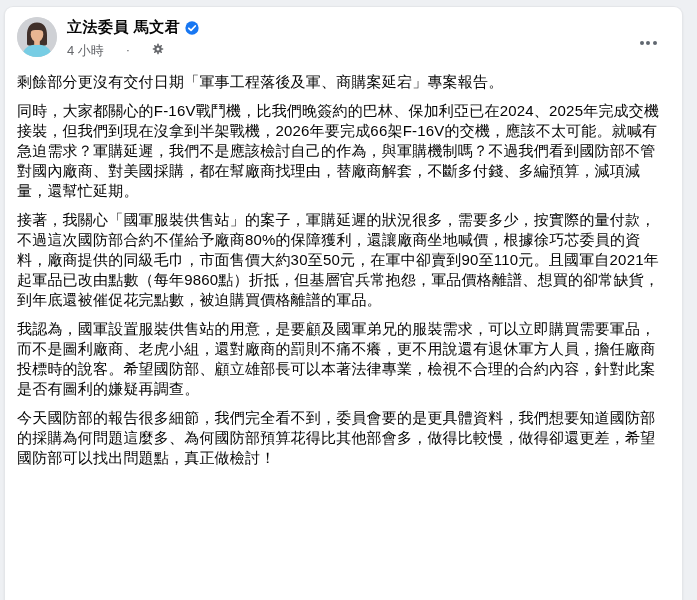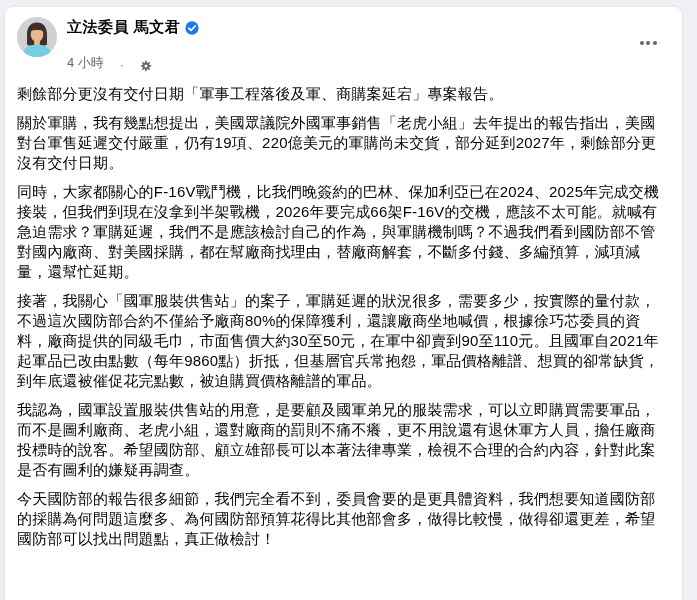--- a/index.html
+++ b/index.html
@@ -39,23 +39,23 @@
   .author-name {
     font-size: 15px;
     font-weight: bold;
     color: #050505;
     cursor: pointer;
     letter-spacing: 0.5px;
   }
   .verified-badge { display: inline-flex; margin-top: 1px; }
   .meta-row {
     display: flex;
-    align-items: flex-end;
-    gap: 16px;
-    margin-top: 17px;
+    align-items: flex-start;
+    gap: 22px;
+    margin-top: 5px;
     font-size: 13px;
     color: #65676b;
   }
   .meta-timestamp { cursor: pointer; }
   .meta-sep { color: #65676b; }
   .privacy-icon { display: inline-flex; margin-top: 1px; }
   .more-btn {
     position: absolute;
     right: 18px; top: 22px;
     width: 32px; height: 28px;
@@ -128,20 +128,19 @@
 
     <div class="more-btn">
       <span class="dot"></span>
       <span class="dot"></span>
       <span class="dot"></span>
     </div>
   </div>
 
   <div class="post-body">
     <p>剩餘部分更沒有交付日期「軍事工程落後及軍、商購案延宕」專案報告。</p>
-    <p>關於軍購，我有幾點想提出，美國眾議院外國軍事銷售「老虎小組」去年提出的報告指出，美國對台軍售延遲交付嚴重，仍有19項、220億美元的軍購尚未交貨，部分延到2027年，剩餘部分更沒有交付日期。</p>
     <p>同時，大家都關心的F-16V戰鬥機，比我們晚簽約的巴林、保加利亞已在2024、2025年完成交機接裝，但我們到現在沒拿到半架戰機，2026年要完成66架F-16V的交機，應該不太可能。就喊有急迫需求？軍購延遲，我們不是應該檢討自己的作為，與軍購機制嗎？不過我們看到國防部不管對國內廠商、對美國採購，都在幫廠商找理由，替廠商解套，不斷多付錢、多編預算，減項減量，還幫忙延期。</p>
     <p>接著，我關心「國軍服裝供售站」的案子，軍購延遲的狀況很多，需要多少，按實際的量付款，不過這次國防部合約不僅給予廠商80%的保障獲利，還讓廠商坐地喊價，根據徐巧芯委員的資料，廠商提供的同級毛巾，市面售價大約30至50元，在軍中卻賣到90至110元。且國軍自2021年起軍品已改由點數（每年9860點）折抵，但基層官兵常抱怨，軍品價格離譜、想買的卻常缺貨，到年底還被催促花完點數，被迫購買價格離譜的軍品。</p>
     <p>我認為，國軍設置服裝供售站的用意，是要顧及國軍弟兄的服裝需求，可以立即購買需要軍品，而不是圖利廠商、老虎小組，還對廠商的罰則不痛不癢，更不用說還有退休軍方人員，擔任廠商投標時的說客。希望國防部、顧立雄部長可以本著法律專業，檢視不合理的合約內容，針對此案是否有圖利的嫌疑再調查。</p>
     <p>今天國防部的報告很多細節，我們完全看不到，委員會要的是更具體資料，我們想要知道國防部的採購為何問題這麼多、為何國防部預算花得比其他部會多，做得比較慢，做得卻還更差，希望國防部可以找出問題點，真正做檢討！</p>
   </div>
 
 </div>
 
 </body></html>

